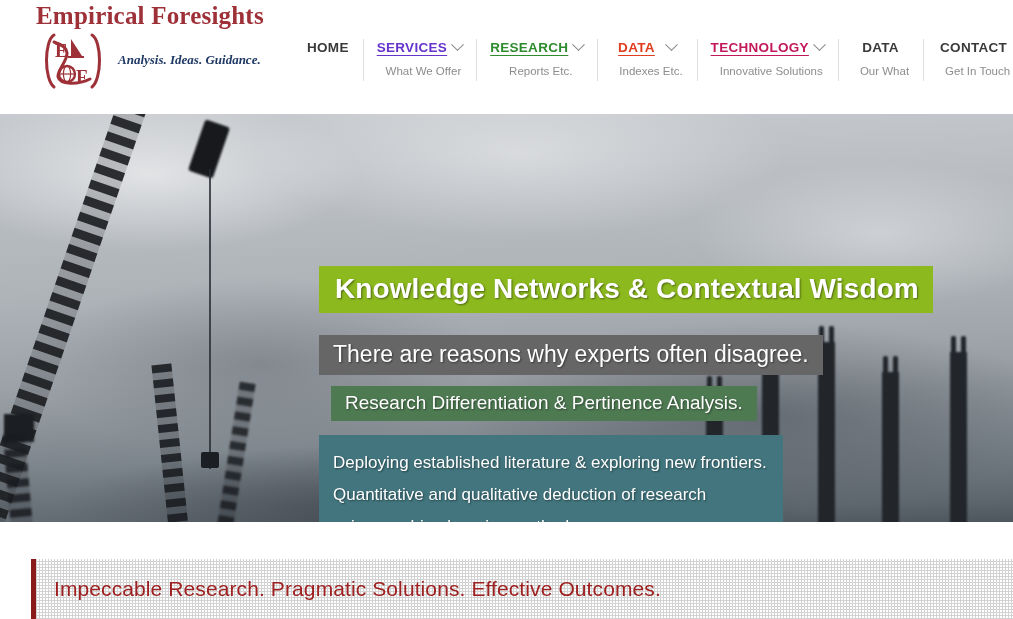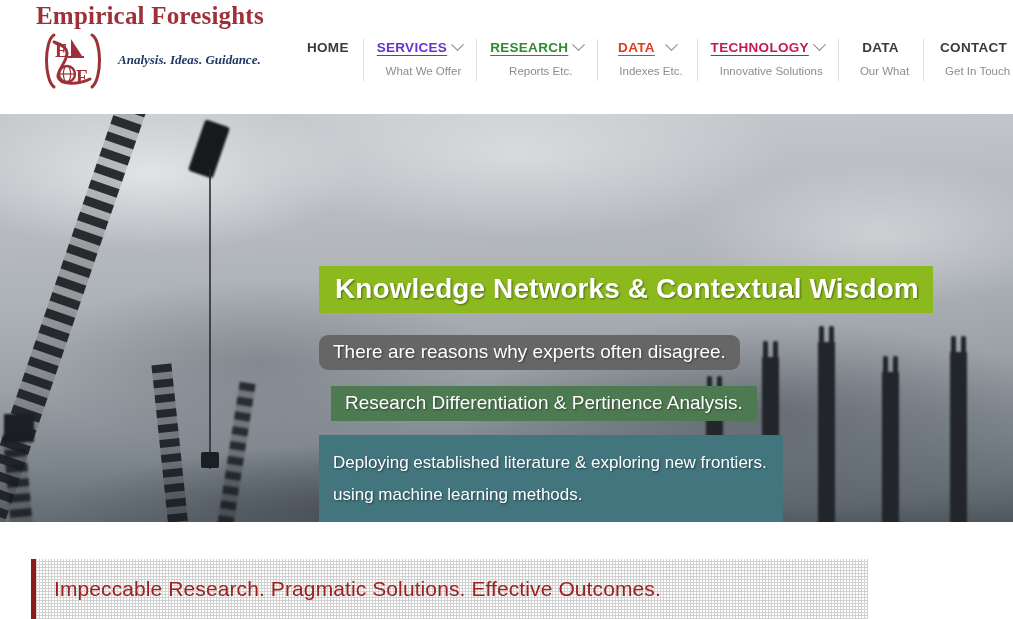--- a/index.html
+++ b/index.html
@@ -274,22 +274,21 @@
     font-size: 28px;
     font-weight: bold;
     letter-spacing: 0.1px;
   }
 
   .band-gray {
     left: 319px;
     top: 221px;
     padding: 6px 14px 7px 14px;
     background: #666666;
-    font-size: 19px;
-    border-radius: 9px;
+    font-size: 23px;
   }
 
   .band-green {
     left: 331px;
     top: 272px;
     padding: 6px 14px 7px 14px;
     background: #4e7a52;
     font-size: 19px;
   }
 
@@ -301,21 +300,21 @@
     font-size: 17px;
     line-height: 32px;
     white-space: normal;
   }
 
   
   .spacer { width: 1013px; height: 37px; background: #ffffff; }
 
   .tagline-wrap {
     position: relative;
-    width: 868px;
+    width: 1013px;
     height: 60px;
     background: #ffffff;
   }
   .tagline-bar {
     position: absolute;
     left: 31px;
     top: 0px;
     right: 0px;
     height: 60px;
     border-left: 5px solid #8b1a1a;
@@ -444,20 +443,21 @@
   <div class="mast" style="left:882px; height:170px;"></div>
   <div class="mast" style="left:950px; height:190px;"></div>
   <div class="mast" style="left:706px; height:150px;"></div>
 
   <div class="hero-band band-title">Knowledge Networks &amp; Contextual Wisdom</div>
   <div class="hero-band band-gray">There are reasons why experts often disagree.</div>
   <div class="hero-band band-green">Research Differentiation &amp; Pertinence Analysis.</div>
 
   <div class="hero-band band-teal">
     <div>Deploying established literature &amp; exploring new frontiers.</div>
+    <div>Quantitative and qualitative deduction of research</div>
     <div>using machine learning methods.</div>
   </div>
 
 </div>
 
 <div class="spacer"></div>
 
 <div class="tagline-wrap">
   <div class="tagline-bar">
     <span class="tagline-text">Impeccable Research. Pragmatic Solutions. Effective Outcomes.</span>

